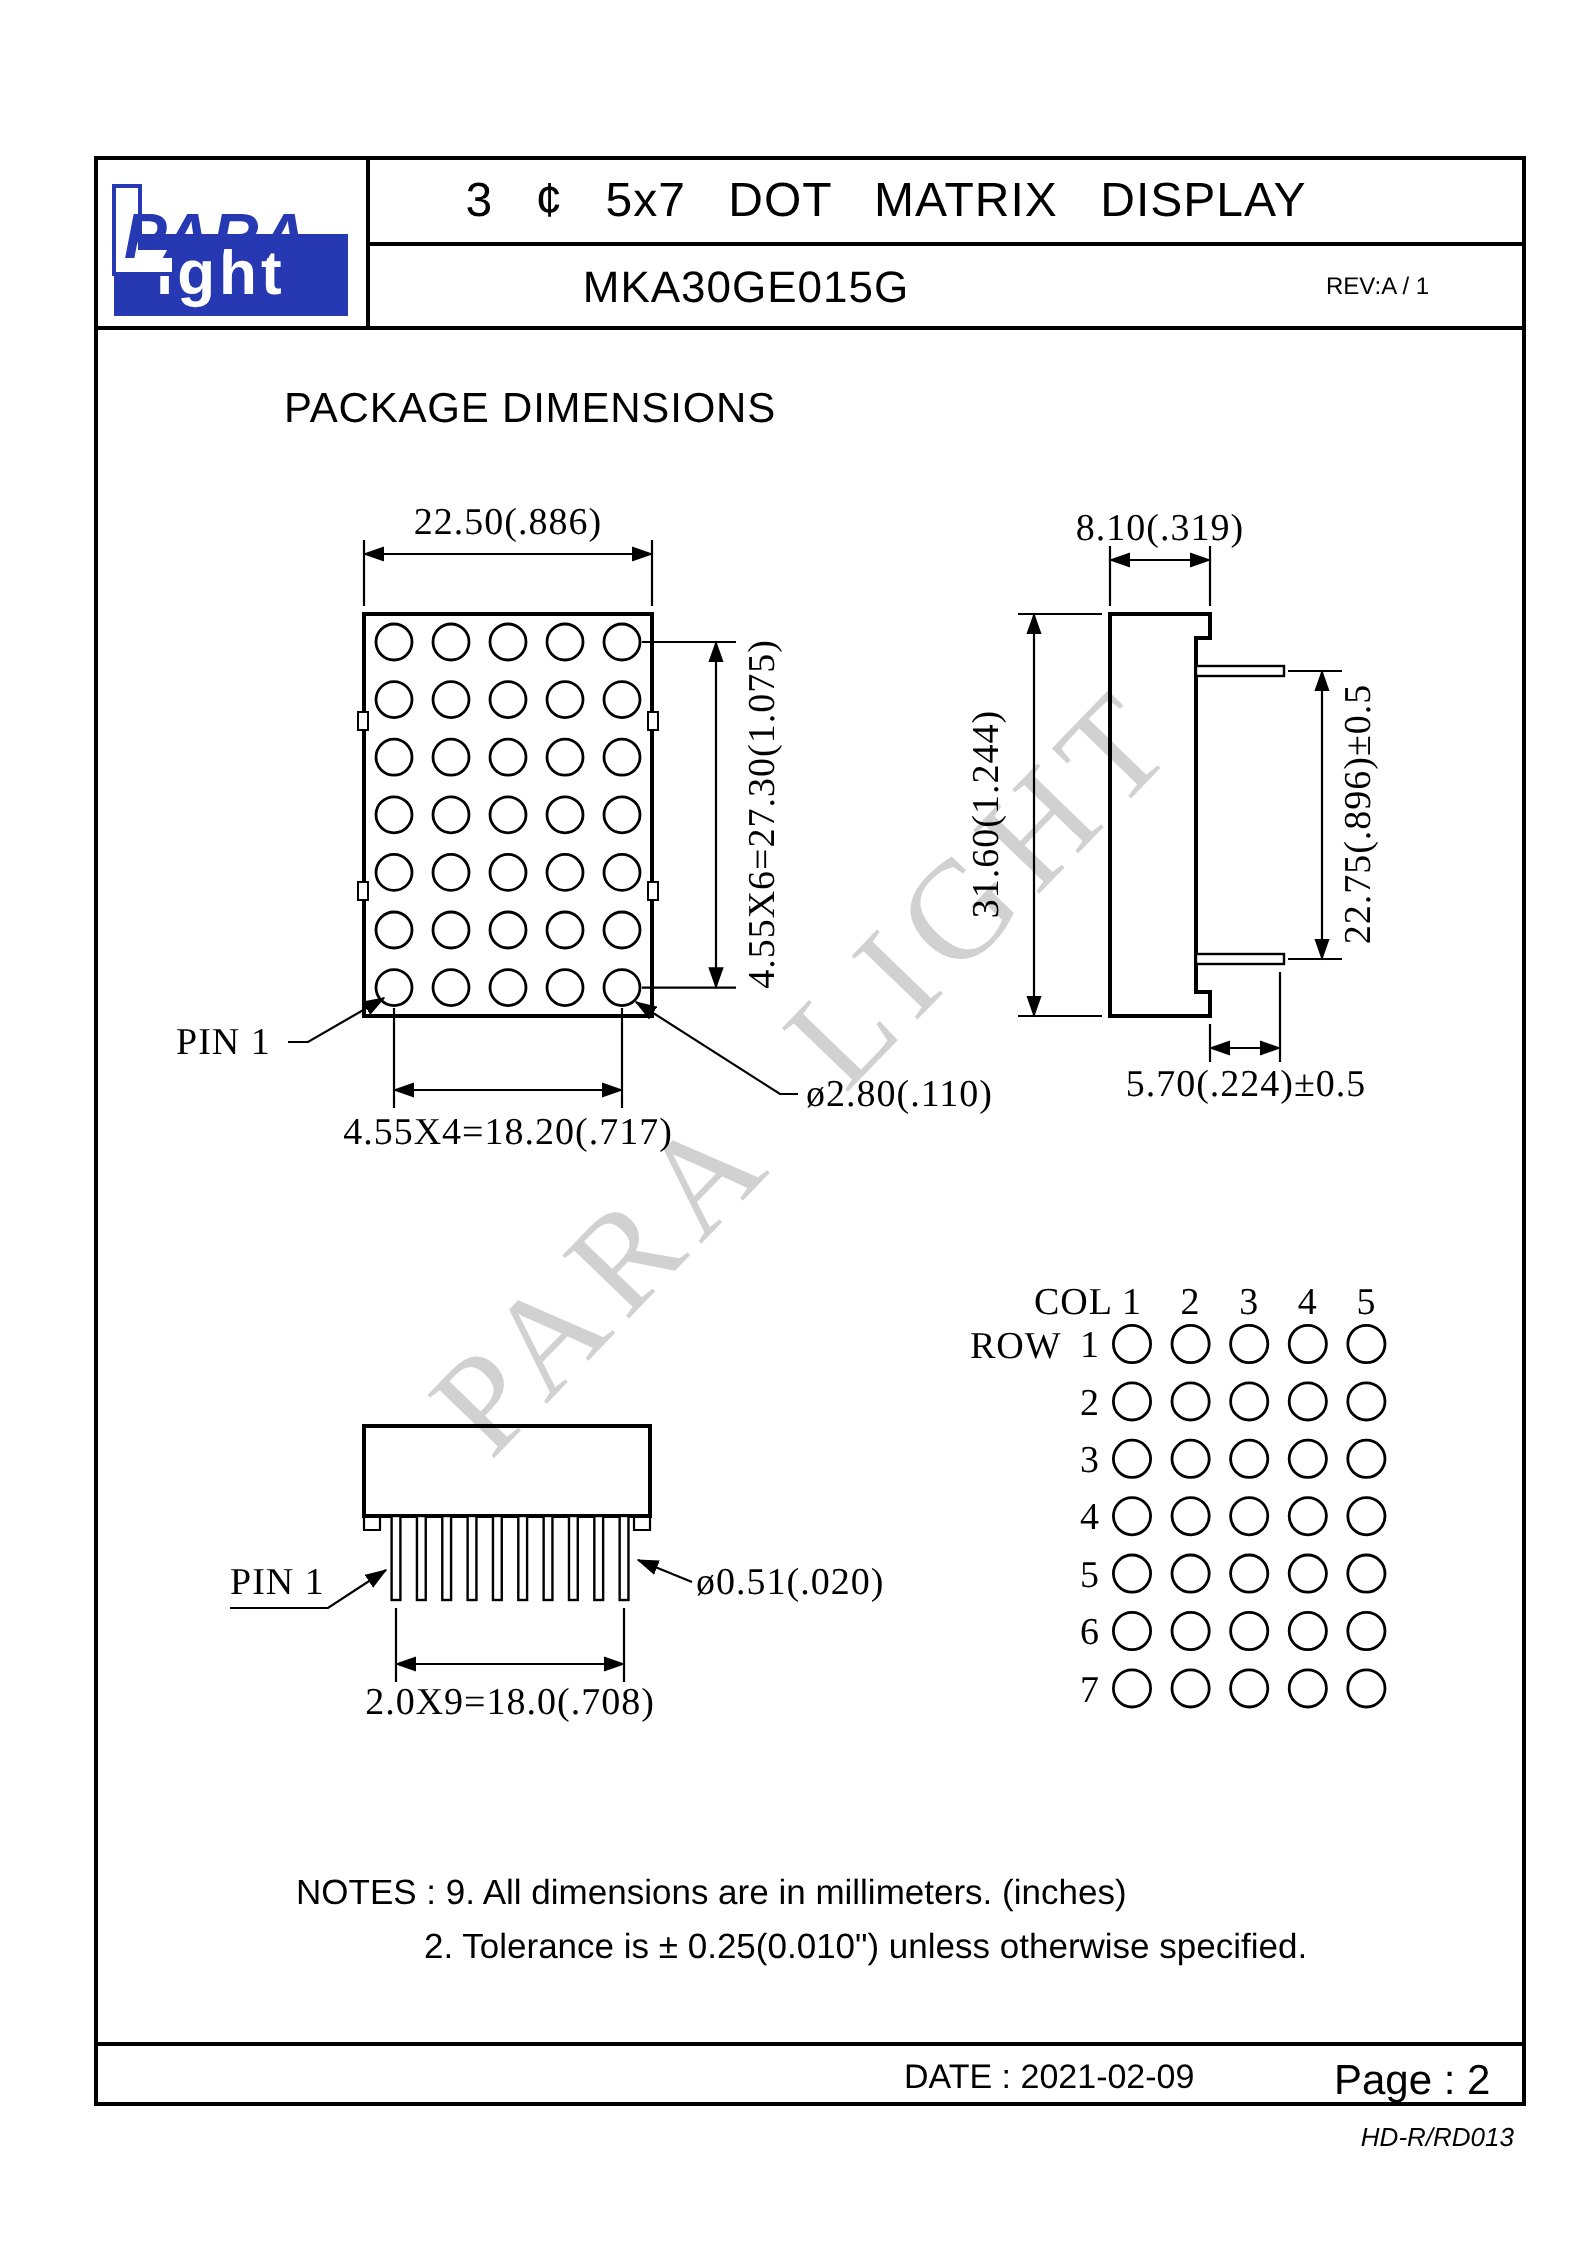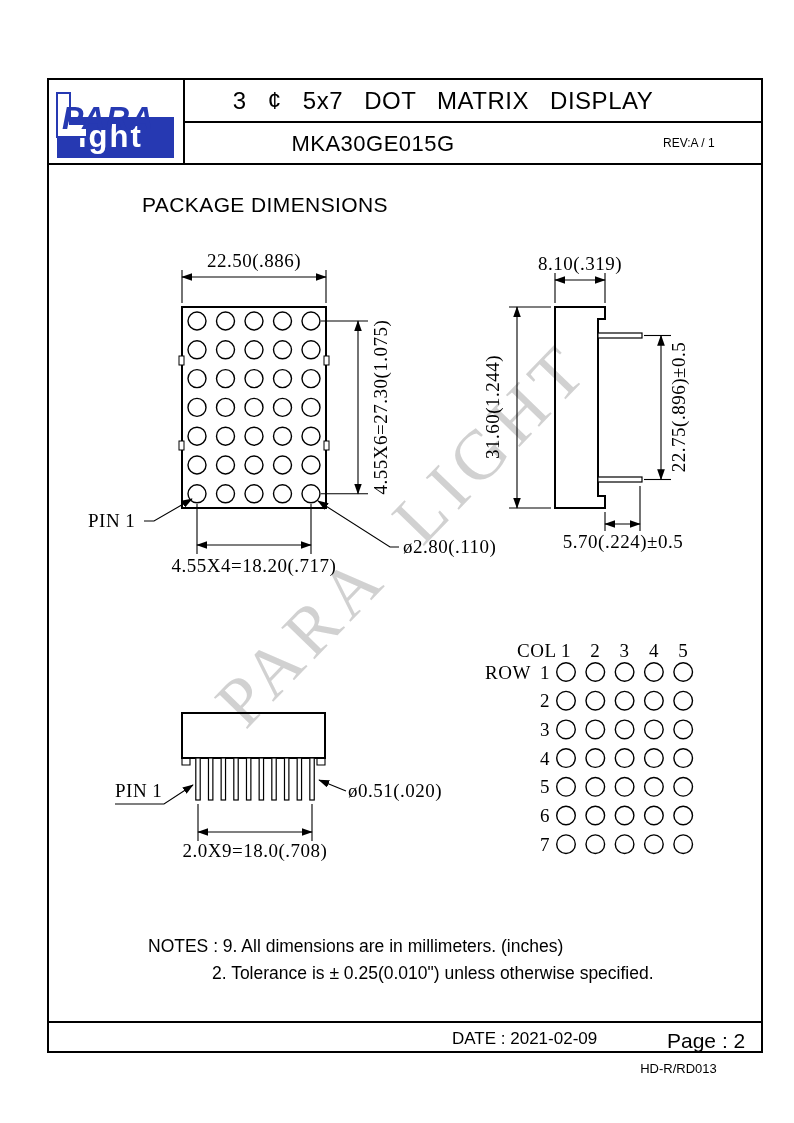--- a/index.html
+++ b/index.html
@@ -18,21 +18,21 @@
   .title{left:183px;top:87px;width:520px;text-align:center;font-size:24px;word-spacing:14px;letter-spacing:.5px;}
   .model{left:183px;top:131px;width:380px;text-align:center;font-size:22px;letter-spacing:.5px;}
   .rev{left:663px;top:136px;font-size:12px;}
   .pkg-title{left:142px;top:193px;font-size:21px;letter-spacing:.4px;}
   
   .notes{left:148px;top:933px;font-size:17.5px;line-height:27px;}
   .notes .ind{margin-left:64px;}
   .foot-1{left:75px;top:1029px;font-size:17px;}
   .foot-2{left:424px;top:1029px;font-size:17px;margin-left:28px;}
   .foot-3{left:667px;top:1029px;font-size:21px;}
-  .form-code{left:600px;top:1061px;width:157px;text-align:center;font-size:13px;}
+  .form-code{left:600px;top:1061px;width:157px;text-align:right;font-size:13px;font-style:italic;}
   
   svg text{font-family:"Liberation Serif","DejaVu Serif",serif;font-size:19px;fill:#000;letter-spacing:.5px;}
   svg text.wm{fill:var(--wm-gray,#cdcdcd);font-size:70px;letter-spacing:7px;word-spacing:26px;opacity:.9;}
   .thick{fill:none;stroke:#000;stroke-width:2;}
   .thin,.dim,.leader{fill:none;stroke:#000;stroke-width:1.1;}
   .pin{fill:#fff;stroke:#000;stroke-width:1.2;}
   .notch{fill:#fff;stroke:#000;stroke-width:1;}
 </style>
 </head>
 <body>

